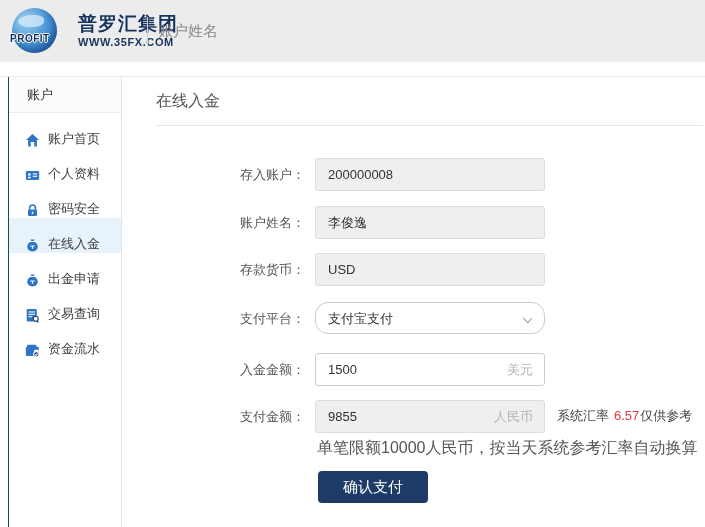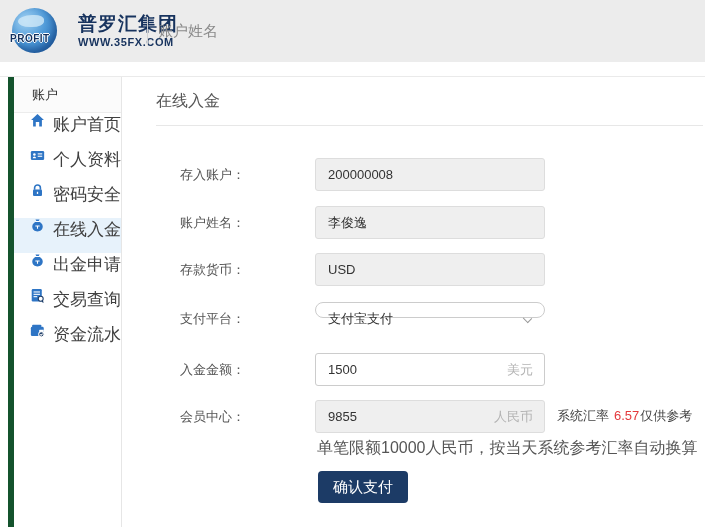--- a/index.html
+++ b/index.html
@@ -22,53 +22,53 @@
   .brand-name { font-size:19px; font-weight:bold; color:#17335e; letter-spacing:1px; line-height:24px; }
   .brand-site { font-size:11px; font-weight:bold; color:#17335e; letter-spacing:.6px; line-height:13px; }
   .vsep { position:absolute; left:147px; top:17px; width:1px; height:28px; background:#d2d2d2; }
   .portal { position:absolute; left:158px; top:0; height:62px; line-height:62px; font-size:15px; color:#8a8a8a; }
 
   
   .content-topline { position:absolute; top:76px; left:0; width:705px; height:1px; background:#eaeaea; }
 
   
   .sidebar { position:absolute; left:8px; top:77px; width:114px; height:450px; background:#fff;
-             border-left:6px solid #14532d; border-right:1px solid #e6e6e6; }
+             border-left:1px solid #14532d; border-right:1px solid #e6e6e6; }
   .side-group { height:36px; line-height:36px; padding-left:18px; font-size:13px; color:#333;
                 background:#fbfbfb; border-bottom:1px solid #ececec; }
-  .side-item { height:35px; display:flex; align-items:flex-start; padding-left:16px; font-size:17px;
+  .side-item { height:35px; display:flex; align-items:flex-end; padding-left:16px; font-size:13px;
                color:#404040; cursor:pointer; }
   .side-item.active { background:#e7f2fb; }
   .side-item .icon { width:15px; height:15px; margin-right:8px; display:inline-flex; }
   .side-item .icon svg { width:15px; height:15px; }
 
   
   .main-title { position:absolute; left:156px; top:91px; font-size:16px; color:#555; }
   .main-divider { position:absolute; left:156px; top:125px; width:547px; height:1px; background:#e7e7e7; }
 
   .frow { position:absolute; left:0; height:33px; }
   .flabel { position:absolute; left:180px; width:125px; line-height:33px; font-size:13px; color:#555;
-            display:block; }
+            text-align:right; display:block; }
   .fbox { position:absolute; left:315px; width:230px; height:33px; }
   .finput { width:230px; height:33px; border:1px solid #cccccc; border-radius:3px; padding:0 12px;
             font-size:13px; color:#333; background:#fff; outline:none;
             font-family:"Liberation Sans","DejaVu Sans",sans-serif; }
   .finput.ro { background:#efefef; border-color:#dddddd; }
   .finput.with-unit { padding-right:52px; }
   .unit { position:absolute; right:12px; top:0; line-height:33px; font-size:13px; color:#b3b3b3; }
-  .fselect { position:relative; width:230px; height:16px; border:1px solid #cccccc; border-radius:13px;
+  .fselect { position:relative; width:230px; height:32px; border:1px solid #cccccc; border-radius:13px;
              background:#fff; font-size:13px; color:#333; line-height:31px; padding:0 12px; cursor:pointer; }
   .chev { position:absolute; right:13px; top:12px; width:7px; height:7px;
           border-right:1px solid #999; border-bottom:1px solid #999; transform:rotate(45deg) scaleY(.9); }
 
   .rate-note { position:absolute; left:557px; top:399px; line-height:33px; font-size:13px; color:#444; }
   .rate-val { color:#e4393c; margin:16px 1px 0 5px; }
   .hint { position:absolute; left:317px; top:438px; font-size:16px; color:#555; }
 
-  .submit-btn { position:absolute; left:318px; top:471px; width:90px; height:32px; background:#1c3b66;
+  .submit-btn { position:absolute; left:318px; top:471px; width:110px; height:32px; background:#1c3b66;
                 color:#fff; font-size:15px; border:none; border-radius:4px; cursor:pointer; line-height:32px;
                 text-align:center; font-family:"Liberation Sans","DejaVu Sans",sans-serif; }
 </style>
 </head>
 <body>
 
 <div class="page">
 
   <div class="header">
     <div class="logo">
@@ -202,21 +202,21 @@
 
   <div class="frow" style="top:353px">
     <label class="flabel">入金金额：</label>
     <div class="fbox">
       <input class="finput with-unit" value="1500" style="">
       <span class="unit">美元</span>
     </div>
   </div>
 
   <div class="frow" style="top:400px">
-    <label class="flabel">会员中心：</label>
+    <label class="flabel">支付金额：</label>
     <div class="fbox">
       <input class="finput ro with-unit" readonly="" value="9855" style="">
       <span class="unit">人民币</span>
     </div>
   </div>
 
   <div class="rate-note">
     <span>系统汇率</span><span class="rate-val">6.57</span><span>仅供参考</span>
   </div>
 

